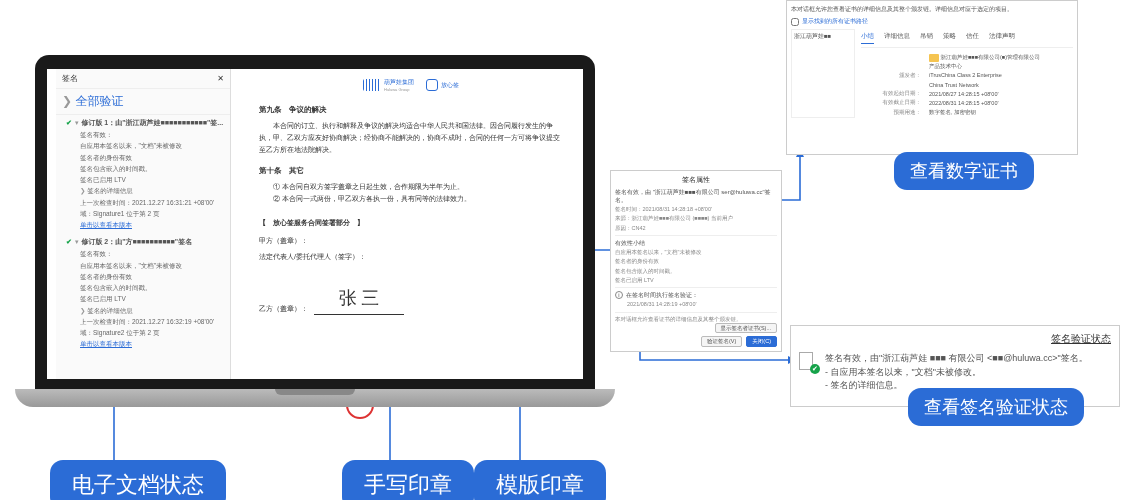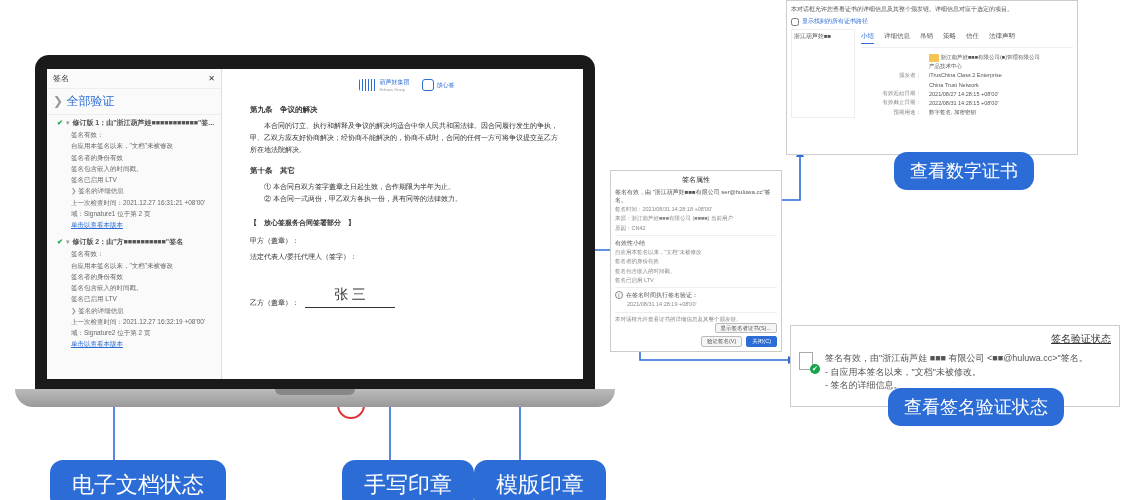--- a/index.html
+++ b/index.html
@@ -1,21 +1,21 @@
 <!DOCTYPE html>
 <html><head>
 <meta charset="utf-8">
 <style>
 * { box-sizing: border-box; margin: 0; padding: 0; }
 body { font-family: "Microsoft YaHei", sans-serif; background: #fff; width: 1123px; height: 500px; position: relative; overflow: hidden; }
 
 
 .laptop { position: absolute; left: 35px; top: 55px; width: 560px; }
 .screen-bezel { background: #1a1a1a; border-radius: 14px 14px 0 0; padding: 14px 12px 10px 12px; }
-.screen { background: #fff; height: 310px; display: flex; font-size: 7px; color: #333; }
+.screen { background: #fff; height: 310px; display: flex; font-size: 7px; color: #333; padding-left: 9px; }
 .base { height: 18px; background: linear-gradient(#bbb,#999); border-radius: 0 0 18px 18px; margin: 0 -20px; position: relative; }
 .base::before { content:""; position:absolute; left:50%; transform:translateX(-50%); top:0; width:80px; height:6px; background:#888; border-radius:0 0 6px 6px; }
 
 
 .sidebar { width: 175px; border-right: 1px solid #ddd; display:flex; flex-direction:column; background:#fafafa; }
 .sb-head { display:flex; justify-content:space-between; align-items:center; padding:4px 6px; border-bottom:1px solid #eee; font-size:8px; }
 .verify-all { padding:4px 6px; color:#2b6cd6; font-size:12px; border-bottom:1px solid #eee; }
 .entry { padding:3px 4px 3px 10px; font-size:7px; line-height:1.5; color:#555; }
 .entry .row { display:flex; align-items:center; gap:3px; }
 .entry b { font-weight:bold; }
@@ -29,21 +29,21 @@
 .doc { flex:1; padding:8px 20px 0 28px; font-size:7px; color:#333; line-height:1.7; position:relative; }
 .logos { display:flex; justify-content:center; gap:12px; margin-bottom:10px; }
 .logo { display:flex; align-items:center; gap:3px; color:#2b6cd6; font-size:6px; }
 .logo .sq { width:18px; height:12px; background:linear-gradient(90deg,#2b6cd6 50%,transparent 50%); background-size:3px 100%; border-radius:2px; }
 .logo .shield { width:12px; height:12px; border:1.5px solid #2b6cd6; border-radius:3px; }
 .doc h4 { font-size:7.5px; font-weight:bold; margin:6px 0 3px; }
 .doc p { text-indent:14px; }
 .sec-sign { margin-top:12px; }
 .sig-line { display:flex; align-items:flex-end; gap:6px; margin-top:20px; }
 .sig-label { font-size:7px; }
-.underline { border-bottom:1px solid #333; width:90px; text-align:center; font-family:"KaiTi",cursive; font-size:14px; padding-bottom:1px; color:#333; }
+.underline { border-bottom:1px solid #333; width:90px; text-align:center; font-family:"KaiTi",cursive; font-size:18px; padding-bottom:1px; color:#333; }
 .stamp { position:absolute; left:87px; top:156px; width:28px; height:28px; border:2px solid #d33; border-radius:50%; display:flex; align-items:center; justify-content:center; color:#d33; font-size:5px; }
 .stamp .star { color:#d33; font-size:8px; }
 .party-a { position:relative; margin-top:6px; }
 
 
 .callout { position:absolute; background:#2b6cd6; color:#fff; font-size:22px; padding:10px 22px; border-radius:13px; font-weight:500; }
 .callout.small { font-size:18px; padding:7px 16px; }
 
 
 .popup { position:absolute; background:#fff; border:1px solid #ccc; font-size:6px; color:#555; padding:4px; }
@@ -277,13 +277,13 @@
       <div>- 自应用本签名以来，"文档"未被修改。</div>
       <div>- 签名的详细信息。</div>
     </div>
   </div>
 </div>
 
 <div class="callout" style="left:50px; top:460px">电子文档状态</div>
 <div class="callout" style="left:342px; top:460px">手写印章</div>
 <div class="callout" style="left:474px; top:460px">模版印章</div>
 <div class="callout small" style="left:894px; top:152px">查看数字证书</div>
-<div class="callout small" style="left:888px; top:388px">查看签名验证状态</div>
+<div class="callout small" style="left:908px; top:388px">查看签名验证状态</div>
 
 </body></html>

